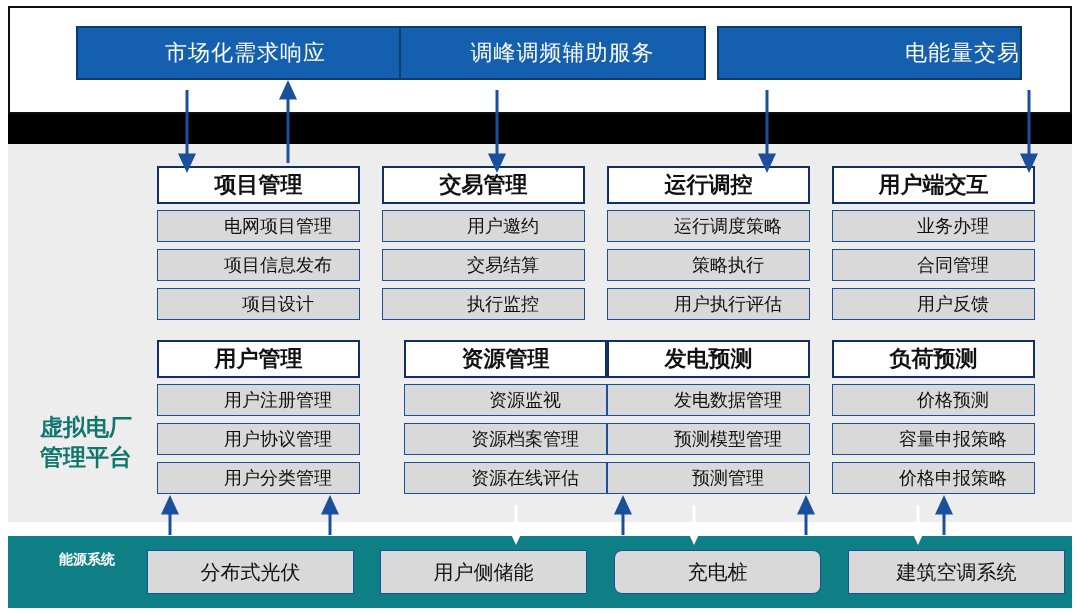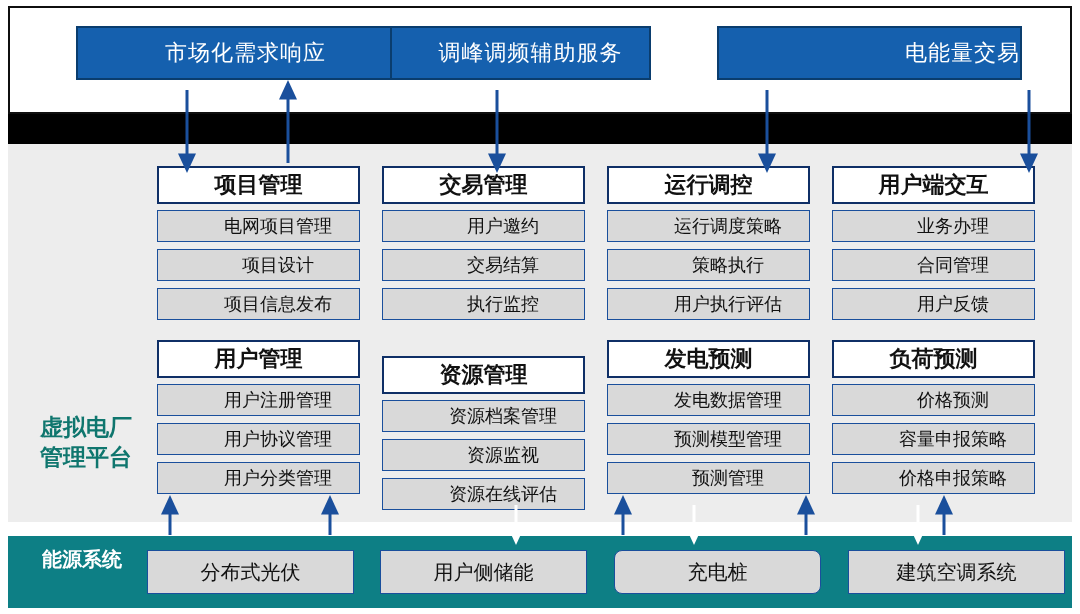--- a/index.html
+++ b/index.html
@@ -36,21 +36,21 @@
     border: 2px solid #0a3d6e;
     box-sizing: border-box;
     display: flex;
     align-items: center;
     justify-content: center;
     color: #ffffff;
     font-size: 22px;
     letter-spacing: 1px;
   }
   #top-box-0 { left: 66px;  width: 339px; }
-  #top-box-1 { left: 380px; width: 261px; padding-left: 20px; }
+  #top-box-1 { left: 389px; width: 307px; padding-left: 20px; }
   #top-box-2 { left: 707px; width: 305px; justify-content: flex-end; }
 
   
   .black-band {
     position: absolute;
     left: 8px;
     top: 114px;
     width: 1064px;
     height: 30px;
     background: #000000;
@@ -128,21 +128,22 @@
     width: 1064px;
     height: 72px;
     background: #0d7f85;
     box-sizing: border-box;
   }
   .bottom-label {
     position: absolute;
     left: 34px;
     top: 10px;
     width: 90px;
-    font-size: 20px;
+    text-align: center;
+    font-size: 14px;
     font-weight: bold;
     color: #ffffff;
     line-height: 27px;
   }
   .bottom-box {
     position: absolute;
     top: 14px;
     height: 44px;
     background: #d9d9d9;
     border: 1px solid #1a4f9c;
@@ -186,22 +187,22 @@
 
   <div class="black-band"></div>
 
   <div class="platform-band">
     <div class="platform-label">虚拟电厂管理平台</div>
 
     <div class="group" style="left:149px; top:22px;">
       <div class="group-title">项目管理</div>
       <div class="group-items">
         <div class="item">电网项目管理</div>
+        <div class="item">项目信息发布</div>
         <div class="item">项目设计</div>
-        <div class="item">项目信息发布</div>
       </div>
     </div>
 
     <div class="group" style="left:374px; top:22px;">
       <div class="group-title">交易管理</div>
       <div class="group-items">
         <div class="item">用户邀约</div>
         <div class="item">交易结算</div>
         <div class="item">执行监控</div>
       </div>
@@ -227,25 +228,25 @@
 
     <div class="group" style="left:149px; top:196px;">
       <div class="group-title">用户管理</div>
       <div class="group-items">
         <div class="item">用户注册管理</div>
         <div class="item">用户协议管理</div>
         <div class="item">用户分类管理</div>
       </div>
     </div>
 
-    <div class="group" style="left:374px; top:196px;margin-top:16px;">
+    <div class="group" style="left:396px; top:196px;">
       <div class="group-title">资源管理</div>
       <div class="group-items">
+        <div class="item">资源监视</div>
         <div class="item">资源档案管理</div>
-        <div class="item">资源监视</div>
         <div class="item">资源在线评估</div>
       </div>
     </div>
 
     <div class="group" style="left:599px; top:196px;">
       <div class="group-title">发电预测</div>
       <div class="group-items">
         <div class="item">发电数据管理</div>
         <div class="item">预测模型管理</div>
         <div class="item">预测管理</div>

